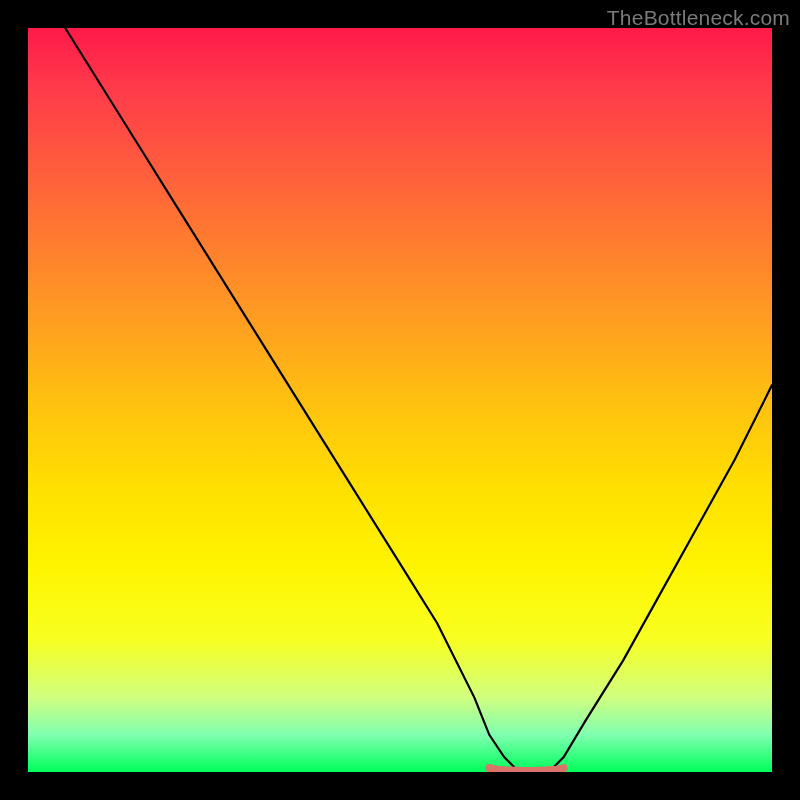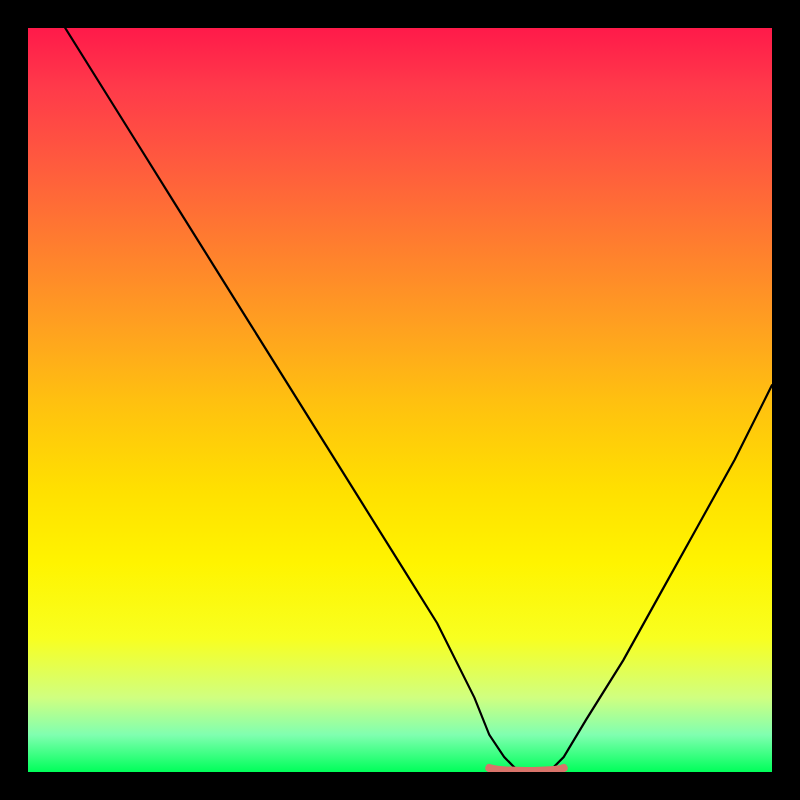--- a/index.html
+++ b/index.html
@@ -58,19 +58,20 @@
     top: 0;
     width: 744px;
     height: 744px;
     z-index: 3;
   }
 </style>
 </head>
 <body>
 
 <div class="container">
+  <div class="watermark">TheBottleneck.com</div>
   <div class="plot-area">
     <svg class="curve" viewBox="0 0 744 744" preserveAspectRatio="none">
       <path id="main-curve" fill="none" stroke="#000" stroke-width="2.2" stroke-linecap="round" d="M37.2 0.0 L74.4 59.5 L111.6 119.0 L148.8 178.6 L186.0 238.1 L223.2 297.6 L260.4 357.1 L297.6 416.6 L334.8 476.2 L372.0 535.7 L409.2 595.2 L446.4 669.6 L461.3 706.8 L476.2 729.1 L491.0 744.0 L505.9 744.0 L520.8 744.0 L535.7 729.1 L558.0 691.9 L595.2 632.4 L632.4 565.4 L669.6 498.5 L706.8 431.5 L744.0 357.1"></path>
       <path id="highlight-seg" fill="none" stroke="#d9746a" stroke-width="8" stroke-linecap="round" d="M461.3 740 C 471.3 744, 525.7 744, 535.7 740"></path>
     </svg>
   </div>
 </div>
 
 </body></html>

